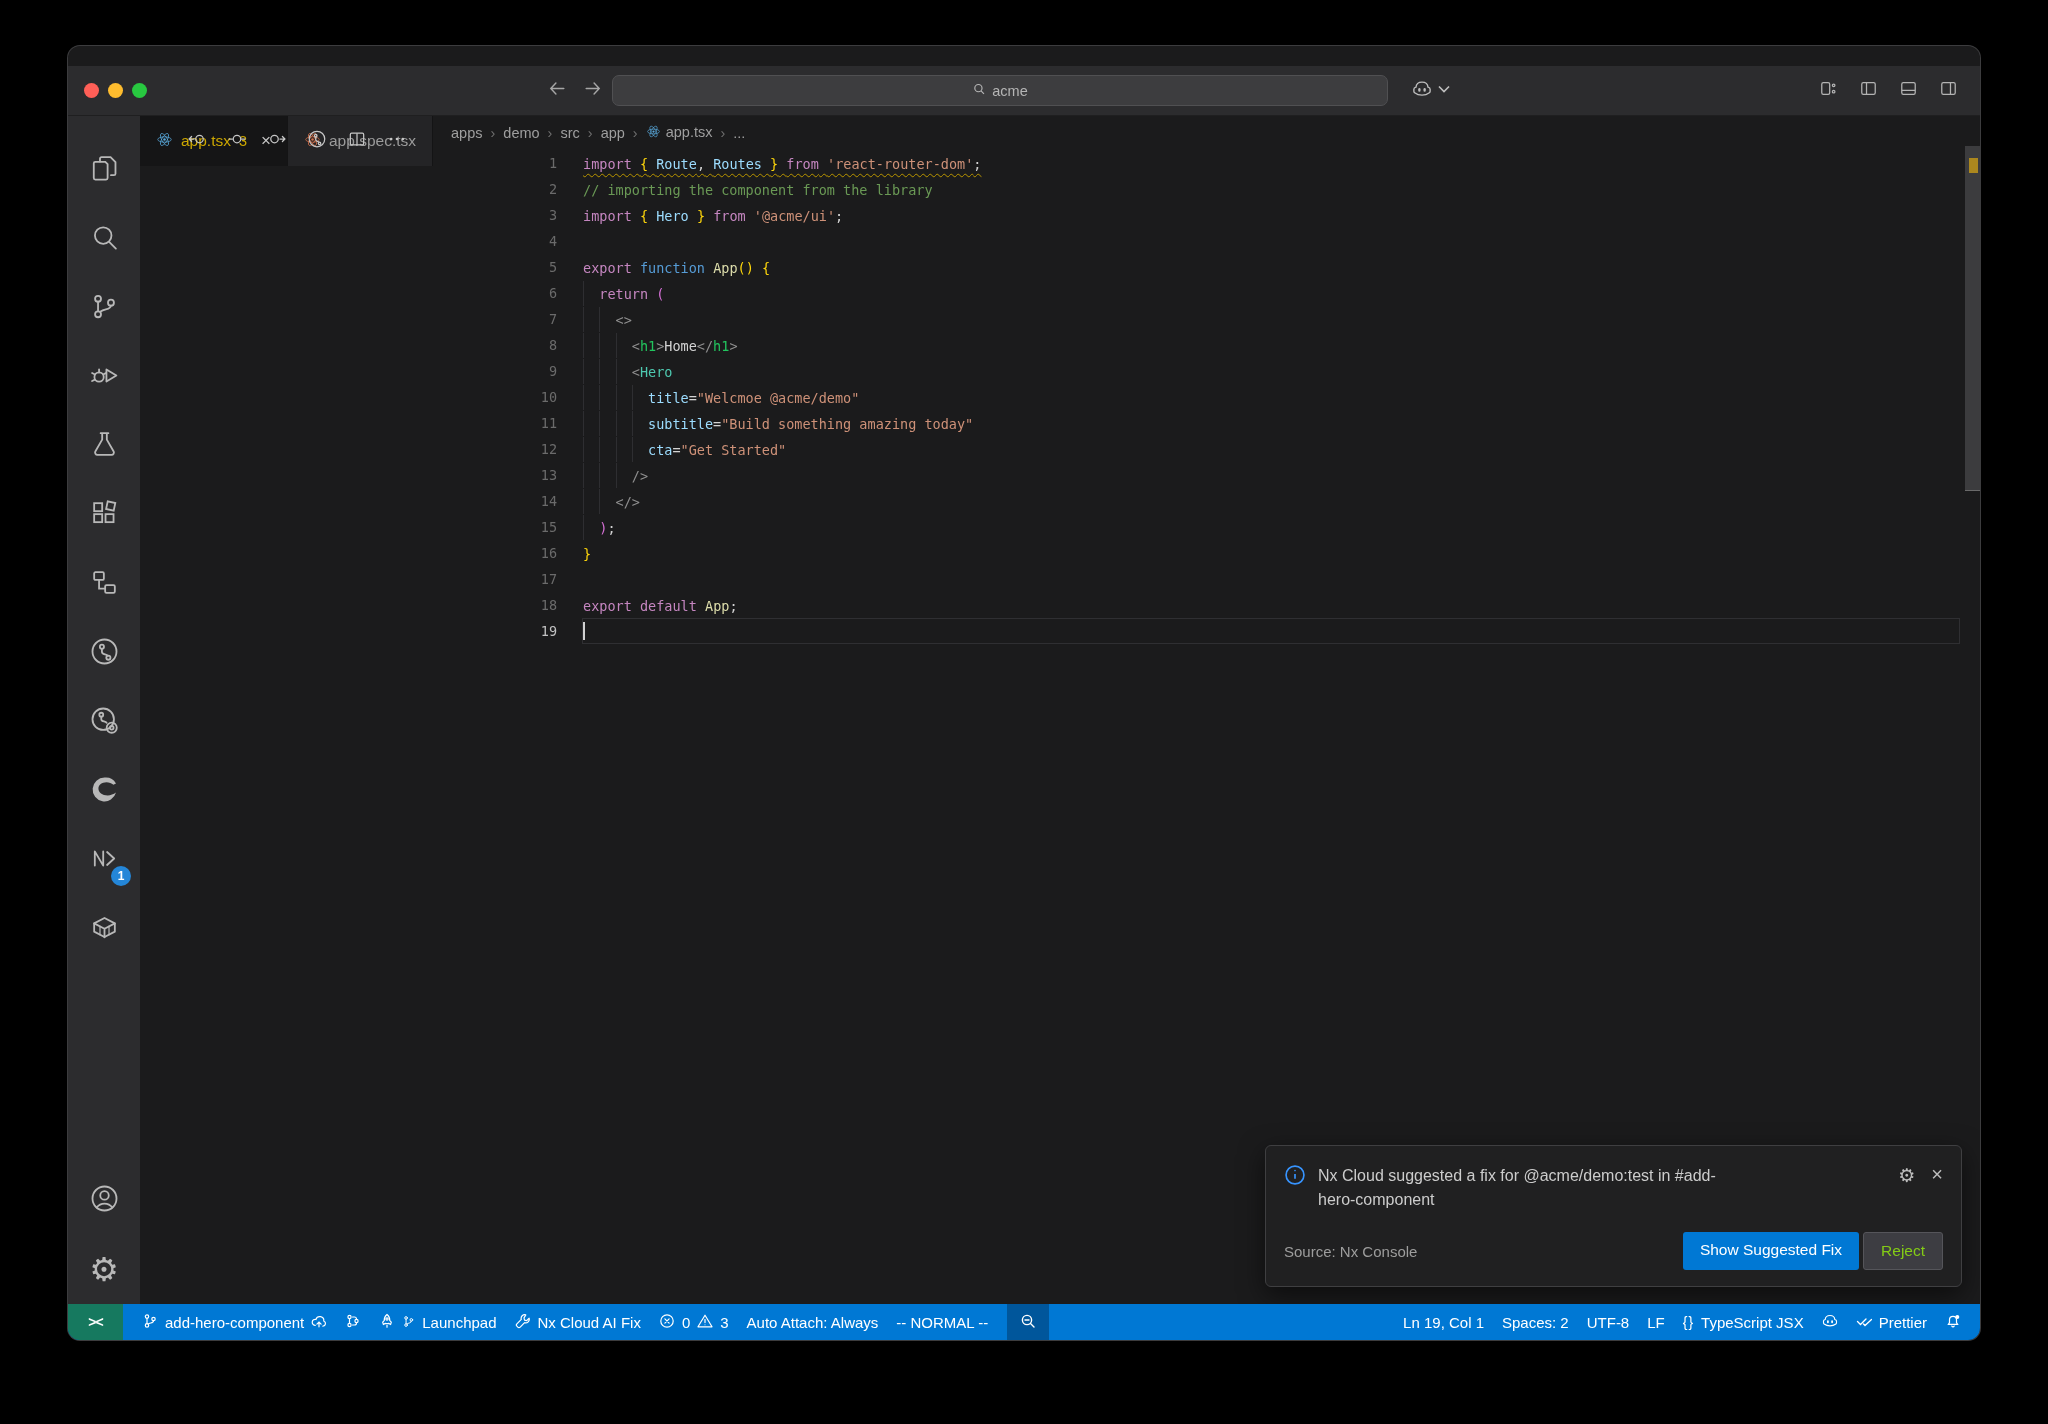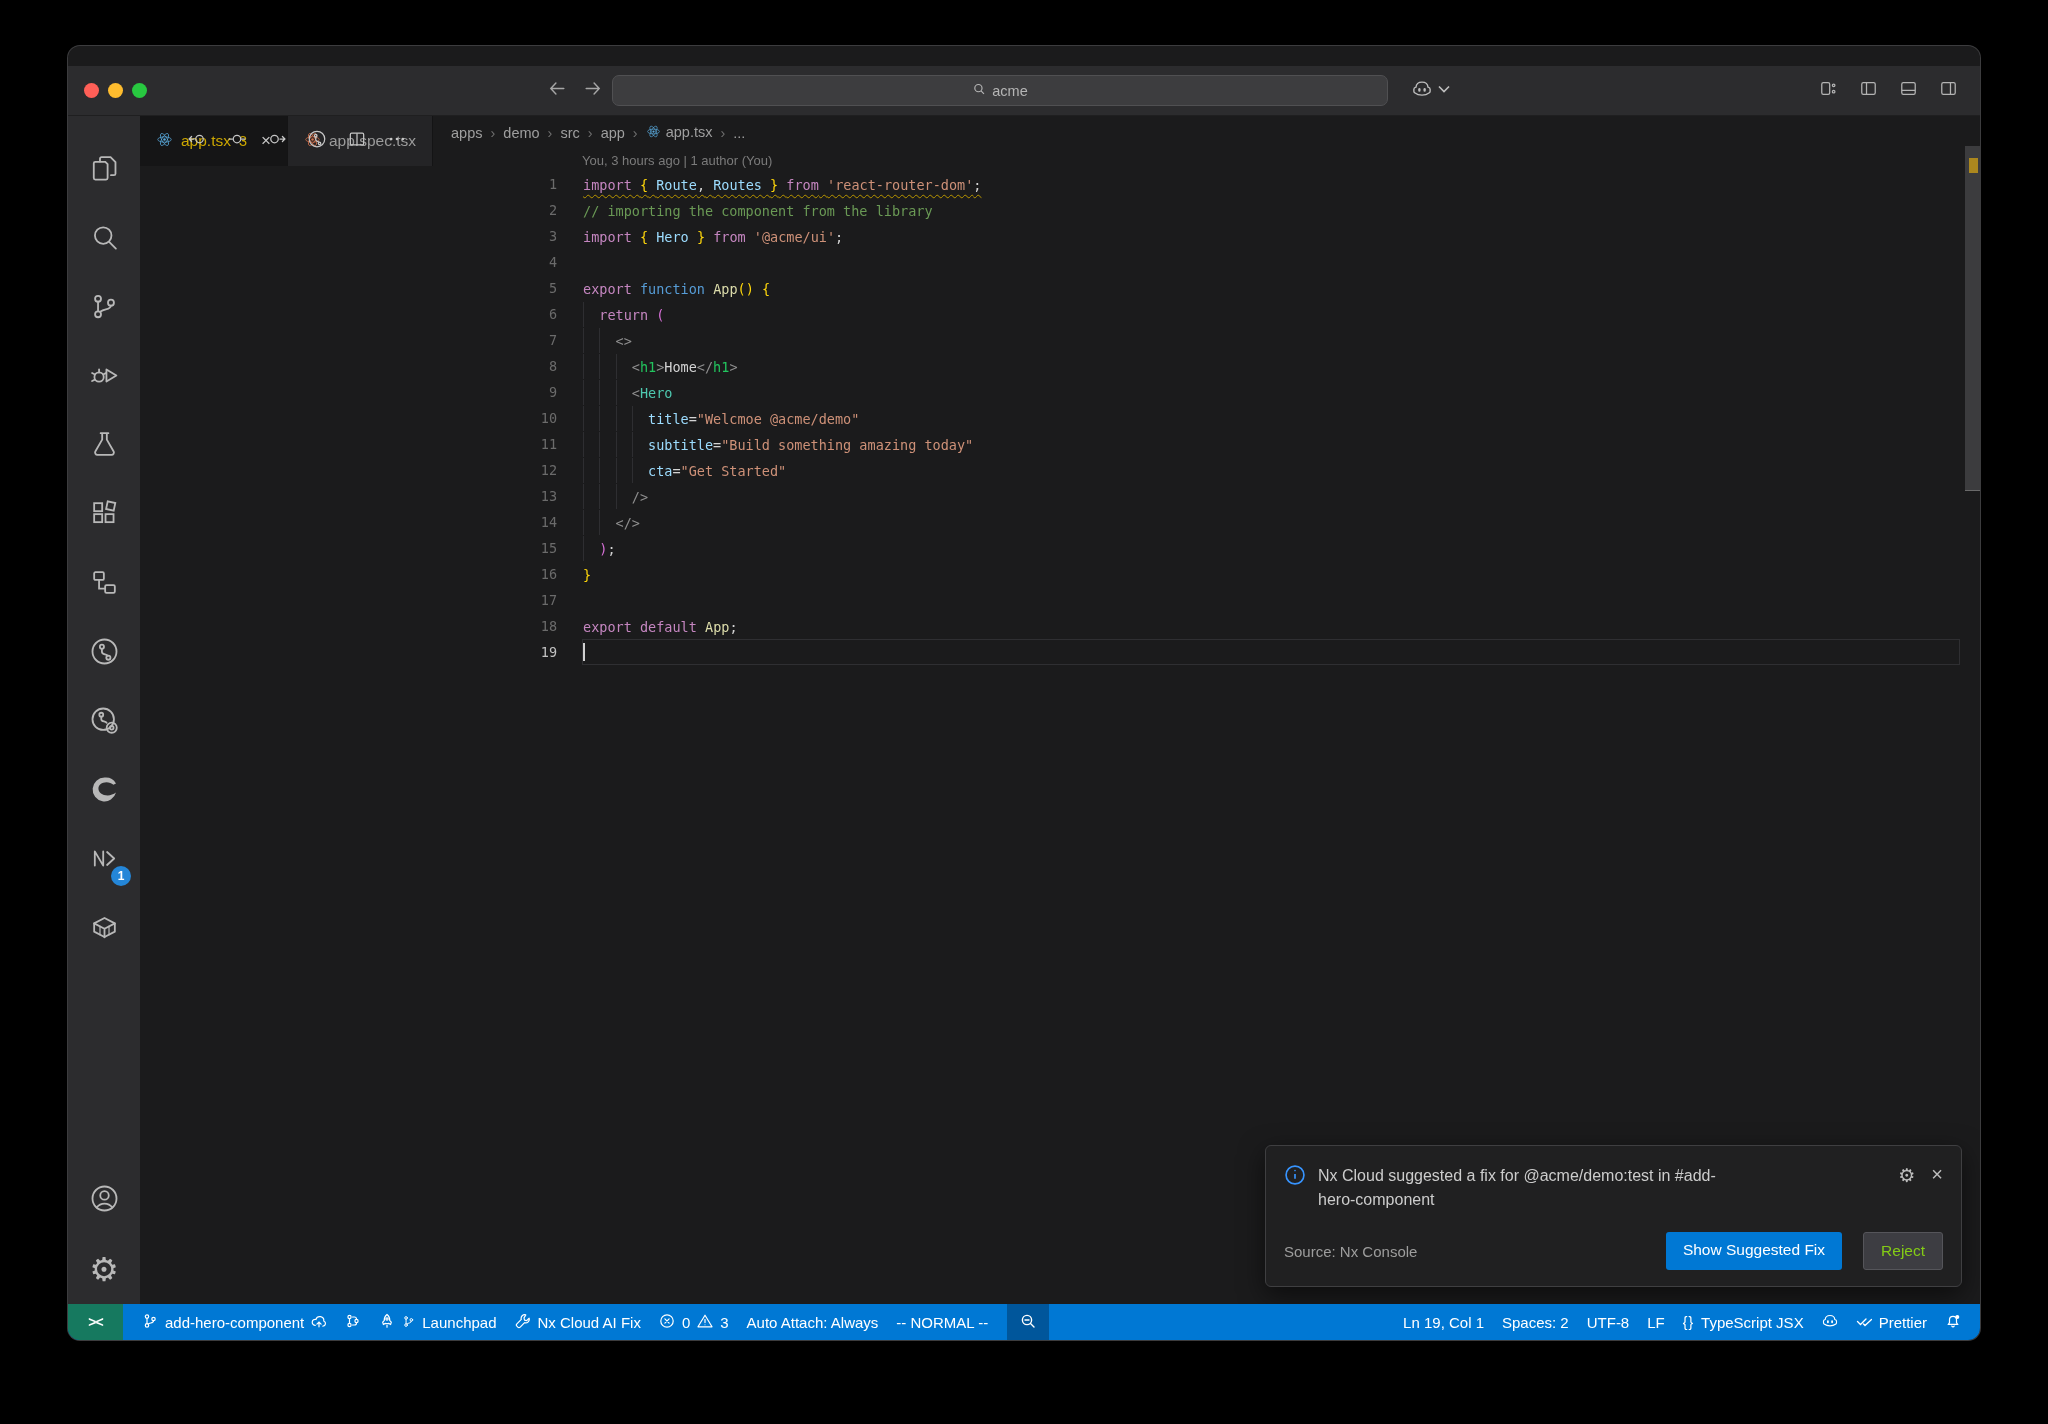--- a/index.html
+++ b/index.html
@@ -76,21 +76,21 @@
   .toast { position:absolute; right:18px; bottom:17px; width:697px; background:#202021; border:1px solid #3f3f41;
            border-radius:6px; box-shadow:0 8px 26px rgba(0,0,0,.55); padding:18px 18px 16px 18px; color:#ccc; }
   .toast-row1 { display:flex; gap:12px; }
   .toast-msg { width:402px; font-size:16px; line-height:1.5; color:#cccccc; }
   .toast-icons { margin-left:auto; display:flex; gap:16px; align-items:flex-start; color:#bdbdbd; }
   .toast-info svg{ width:22px; height:22px; color:#3794ff; }
   .toast-gear { font-size:19px; font-family:"DejaVu Sans", sans-serif; }
   .toast-close { font-size:20px; line-height:20px; }
   .toast-row2 { display:flex; align-items:center; margin-top:20px; }
   .toast-src { font-size:15px; color:#9d9d9d; }
-  .btns { margin-left:auto; display:flex; gap:21px; }
+  .btns { margin-left:auto; display:flex; gap:4px; }
   .btn { font-size:15.5px; padding:9px 17px; border-radius:3px; }
   .btn-primary { background:#0078d4; color:#fff; }
   .btn-secondary { background:#3d3d42; color:#84cc16; border:1px solid #55555a; }
 
   
   .statusbar { height:36px; flex:0 0 36px; background:#0078d4; color:#fff; display:flex; align-items:stretch; font-size:15px; }
   .sb-item { display:flex; align-items:center; gap:7px; padding:0 9px; }
   .sb-item svg { width:16px; height:16px; fill:none; stroke:currentColor; stroke-width:1.2; stroke-linecap:round; }
   .sb-remote { background:#16795f; width:55px; justify-content:center; font-weight:bold; letter-spacing:-1px; font-size:14px; }
   .sb-left { display:flex; align-items:stretch; }
@@ -333,21 +333,20 @@
                   <ellipse cx="12" cy="12" rx="9.5" ry="3.8" transform="rotate(60 12 12)"></ellipse>
                   <ellipse cx="12" cy="12" rx="9.5" ry="3.8" transform="rotate(120 12 12)"></ellipse>
                 </svg></span>
               <span>app.tsx</span>
             </span>
             <span class="bc-sep">›</span>
             <span class="bc-item">
               <span>...</span>
             </span>
           </div>
-        <div class="blame">You, 3 hours ago | 1 author (You)</div>
         <div class="code">
             <div class="cl"><div class="ln">1</div><div class="ct"><span class="squ"><span class="tk-kw">import</span><span> </span><span class="tk-b1">{</span><span> </span><span class="tk-vr">Route</span><span class="tk-pl">,</span><span> </span><span class="tk-vr">Routes</span><span> </span><span class="tk-b1">}</span><span> </span><span class="tk-kw">from</span><span> </span><span class="tk-st">'react-router-dom'</span><span class="tk-pl">;</span></span></div></div>
             <div class="cl"><div class="ln">2</div><div class="ct"><span class="tk-cm">// importing the component from the library</span></div></div>
             <div class="cl"><div class="ln">3</div><div class="ct"><span class="tk-kw">import</span><span> </span><span class="tk-b1">{</span><span> </span><span class="tk-vr">Hero</span><span> </span><span class="tk-b1">}</span><span> </span><span class="tk-kw">from</span><span> </span><span class="tk-st">'@acme/ui'</span><span class="tk-pl">;</span></div></div>
             <div class="cl"><div class="ln">4</div><div class="ct"></div></div>
             <div class="cl"><div class="ln">5</div><div class="ct"><span class="tk-kw">export</span><span> </span><span class="tk-kb">function</span><span> </span><span class="tk-fn">App</span><span class="tk-b1">(</span><span class="tk-b1">)</span><span> </span><span class="tk-b1">{</span></div></div>
             <div class="cl"><div class="ln">6</div><div class="ct"><span class="ig"></span><span class="tk-kw">return</span><span> </span><span class="tk-b2">(</span></div></div>
             <div class="cl"><div class="ln">7</div><div class="ct"><span class="ig"></span><span class="ig"></span><span class="tk-pc">&lt;&gt;</span></div></div>
             <div class="cl"><div class="ln">8</div><div class="ct"><span class="ig"></span><span class="ig"></span><span class="ig"></span><span class="tk-pc">&lt;</span><span class="tk-tg">h1</span><span class="tk-pc">&gt;</span><span class="tk-pl">Home</span><span class="tk-pc">&lt;/</span><span class="tk-tg">h1</span><span class="tk-pc">&gt;</span></div></div>
             <div class="cl"><div class="ln">9</div><div class="ct"><span class="ig"></span><span class="ig"></span><span class="ig"></span><span class="tk-pc">&lt;</span><span class="tk-cp">Hero</span></div></div>

